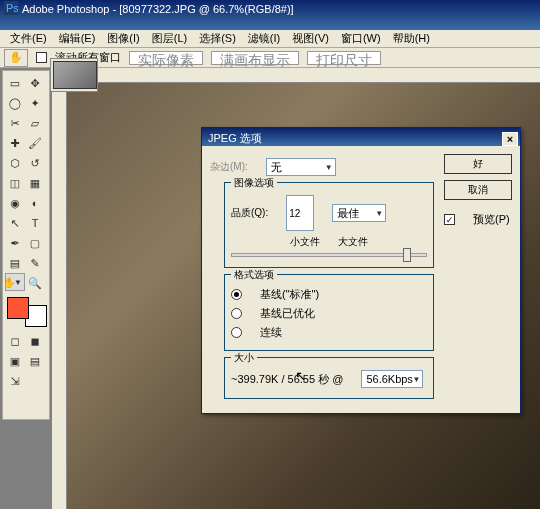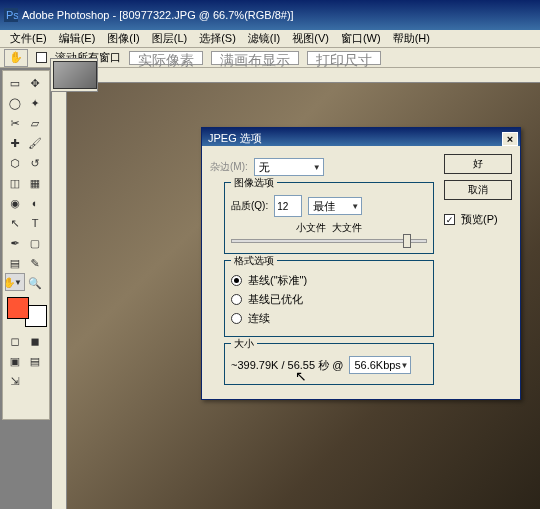--- a/index.html
+++ b/index.html
@@ -1,17 +1,17 @@
 <!DOCTYPE html>
 <html><head>
 <meta charset="utf-8">
 <style>
 *{margin:0;padding:0;box-sizing:border-box;font-family:"SimSun","宋体",sans-serif;font-size:11px}
 body{width:540px;height:509px;background:#fff;overflow:hidden;position:relative}
-.titlebar{height:16px;background:linear-gradient(#0a246a,#3a6ea5);color:#fff;display:flex;align-items:center;padding:15px 4px}
+.titlebar{height:16px;background:linear-gradient(#0a246a,#3a6ea5);color:#fff;display:flex;align-items:flex-end;padding:15px 4px}
 .titlebar svg{margin-right:4px}
 .menubar{height:18px;background:#ece9d8;display:flex;align-items:center;padding:0 4px;border-bottom:1px solid #aca899}
 .menubar span{padding:0 6px;cursor:default}
 .optbar{height:20px;background:#ece9d8;display:flex;align-items:center;padding:0 4px;border-bottom:1px solid #aca899;gap:8px}
 .optbar .hand{width:24px;height:18px;border:1px solid #999;background:#ece9d8;display:flex;align-items:center;justify-content:center}
 .optbar .cb{width:11px;height:11px;border:1px solid #333;background:#fff}
 .optbar .btn{height:14px;padding:0 8px;border:1px solid #999;background:#ffffff;color:#888;font-size:14px}
 .work{display:flex;height:451px;background:#808080}
 .tools{width:48px;background:#ece9d8;border:1px solid #aca899;padding:2px;margin:2px;height:350px}
 .trow{display:flex}
@@ -23,26 +23,26 @@
 .canvas{flex:1;position:relative;background:#808080;overflow:hidden}
 .rulerH{height:15px;background:#ece9d8;border-bottom:1px solid #888;position:relative;margin-left:15px}
 .rulerV{width:15px;background:#ece9d8;border-right:1px solid #888;position:absolute;left:0;top:15px;bottom:0}
 .doc{position:absolute;left:15px;top:15px;right:0;bottom:0;background:linear-gradient(135deg,#6b5d4a,#8a7a5f 30%,#4a3d2c 70%,#2a2318);overflow:hidden}
 .thumbs{position:absolute;left:50px;top:58px;width:48px;background:#ece9d8;border:1px solid #888}
 .thumb{width:44px;height:28px;margin:2px;background:linear-gradient(135deg,#aaa,#666);border:1px solid #333}
 .dlg{position:absolute;left:201px;top:127px;width:320px;background:#ece9d8;border:1px solid #0a246a;box-shadow:2px 2px 4px rgba(0,0,0,0.4)}
 .dlg-title{height:18px;background:linear-gradient(#0a246a,#3a6ea5);color:#fff;display:flex;align-items:flex-end;justify-content:space-between;padding:0 2px 0 6px}
 .dlg-close{width:16px;height:14px;background:#ece9d8;border:1px solid #fff;color:#000;text-align:center;line-height:12px;font-weight:bold}
 .dlg-body{padding:8px;position:relative}
-.row{display:flex;align-items:center;margin:4px 0;gap:6px}
+.row{display:flex;align-items:center;margin:4px 0;gap:18px}
 .lbl{color:#888;font-size:10px}
 .lbl.on{color:#000}
 .sel{border:1px solid #7f9db9;background:#fff;height:18px;padding:0 14px 0 4px;position:relative;font-size:10px;display:flex;align-items:center}
 .sel::after{content:"▼";position:absolute;right:2px;font-size:8px;color:#333}
-.num{border:1px solid #7f9db9;background:#fff;width:28px;height:22px;padding:0 2px;font-size:10px}
+.num{border:1px solid #7f9db9;background:#fff;width:28px;height:36px;padding:0 2px;font-size:10px}
 .group{border:1px solid #0c4a6e;padding:8px 6px 6px;margin:6px 14px;position:relative}
 .group-lbl{position:absolute;top:-7px;left:6px;background:#ece9d8;padding:0 3px;font-size:10px}
 .slider{height:4px;background:#ddd;border:1px solid #999;position:relative;margin:4px 0}
 .slider-thumb{width:8px;height:14px;background:#ece9d8;border:1px solid #666;position:absolute;top:-6px}
 .radio{width:11px;height:11px;border:1px solid #333;border-radius:50%;background:#fff;display:inline-flex;align-items:center;justify-content:center}
 .radio.ck::after{content:"";width:5px;height:5px;background:#000;border-radius:50%}
 .check{width:11px;height:11px;border:1px solid #333;background:#fff;display:inline-flex;align-items:center;justify-content:center;font-size:9px}
 .dlg-btns{position:absolute;right:8px;top:8px;width:68px}
 .dbtn{width:68px;height:20px;border:1px solid #333;background:#ece9d8;margin-bottom:6px;font-size:10px;text-align:center;line-height:18px}
 .cursor{position:absolute;left:295px;top:368px;font-size:14px;color:#000;pointer-events:none}

